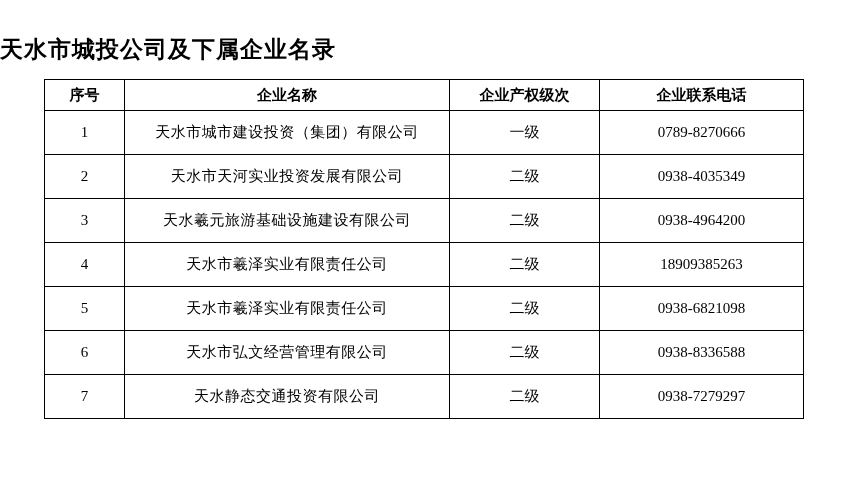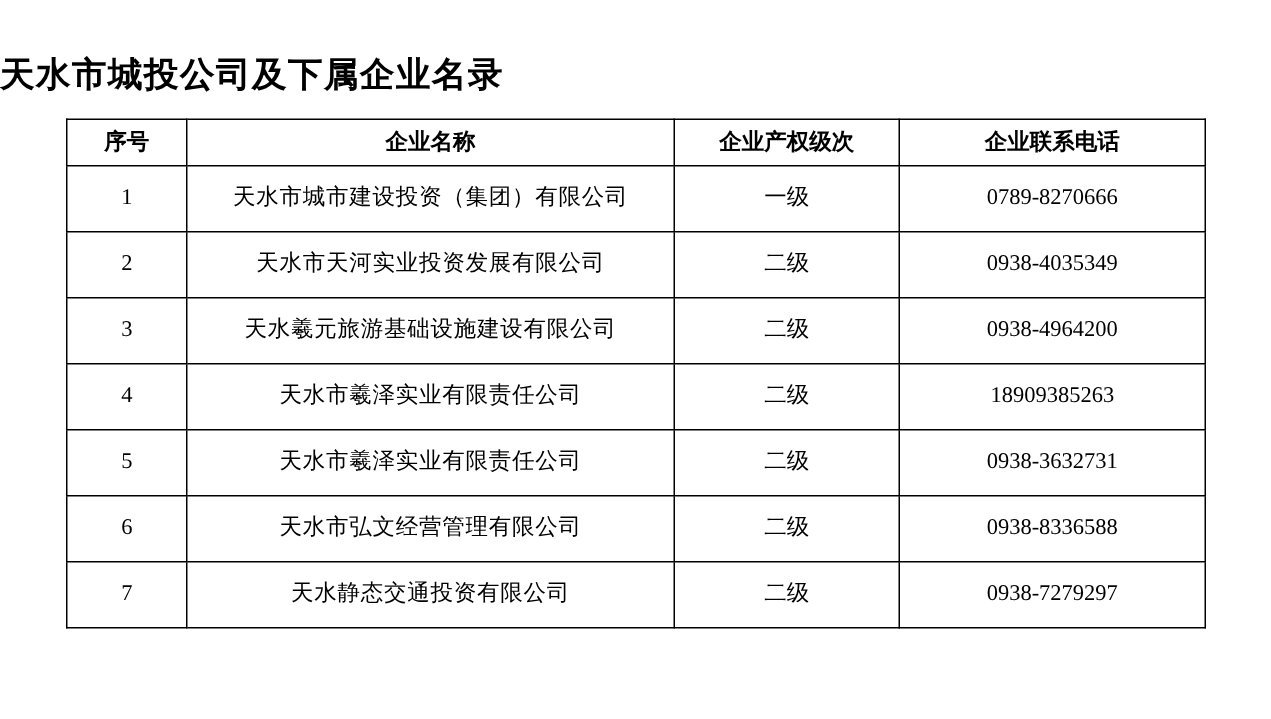--- a/index.html
+++ b/index.html
@@ -109,21 +109,21 @@
         <tr>
           <td>4</td>
           <td class="cell-name">天水市羲泽实业有限责任公司</td>
           <td>二级</td>
           <td class="cell-phone">18909385263</td>
         </tr>
         <tr>
           <td>5</td>
           <td class="cell-name">天水市羲泽实业有限责任公司</td>
           <td>二级</td>
-          <td class="cell-phone">0938-3632731</td>
+          <td class="cell-phone">0938-6821098</td>
         </tr>
         <tr>
           <td>6</td>
           <td class="cell-name">天水市弘文经营管理有限公司</td>
           <td>二级</td>
           <td class="cell-phone">0938-8336588</td>
         </tr>
         <tr>
           <td>7</td>
           <td class="cell-name">天水静态交通投资有限公司</td>

